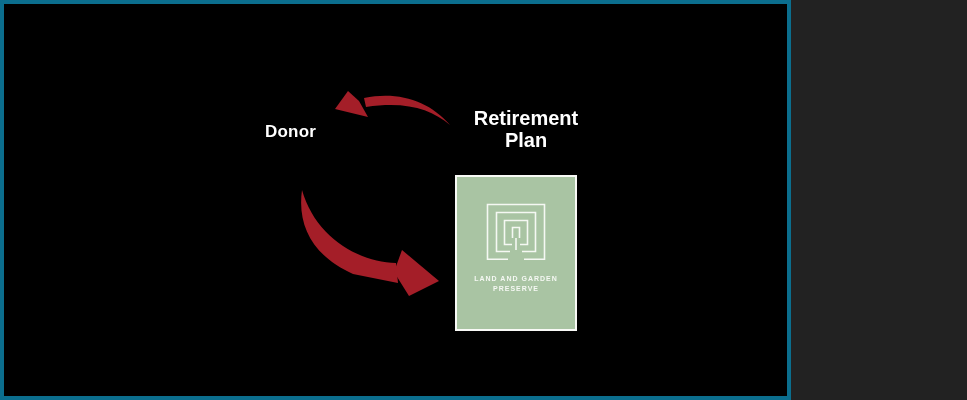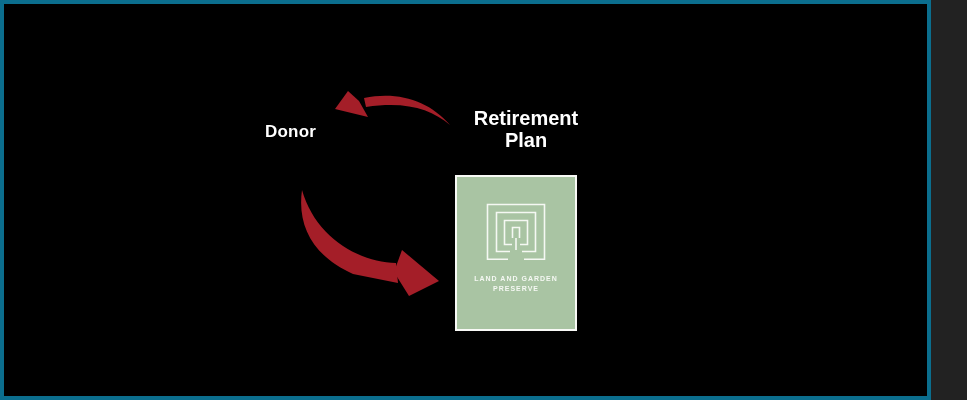--- a/index.html
+++ b/index.html
@@ -3,21 +3,21 @@
 <meta charset="utf-8">
 <style>
   html, body {
     margin: 0;
     padding: 0;
     background: #222;
     font-family: "Liberation Sans", "DejaVu Sans", sans-serif;
   }
   .canvas {
     position: relative;
-    width: 931px;
+    width: 791px;
     height: 400px;
     box-sizing: border-box;
     background: var(--canvas-bg, #000);
     border: 4px solid var(--frame-border, #0b6e8e);
     overflow: hidden;
   }
   .node-label {
     position: absolute;
     color: var(--text-white, #fff);
     font-weight: bold;

